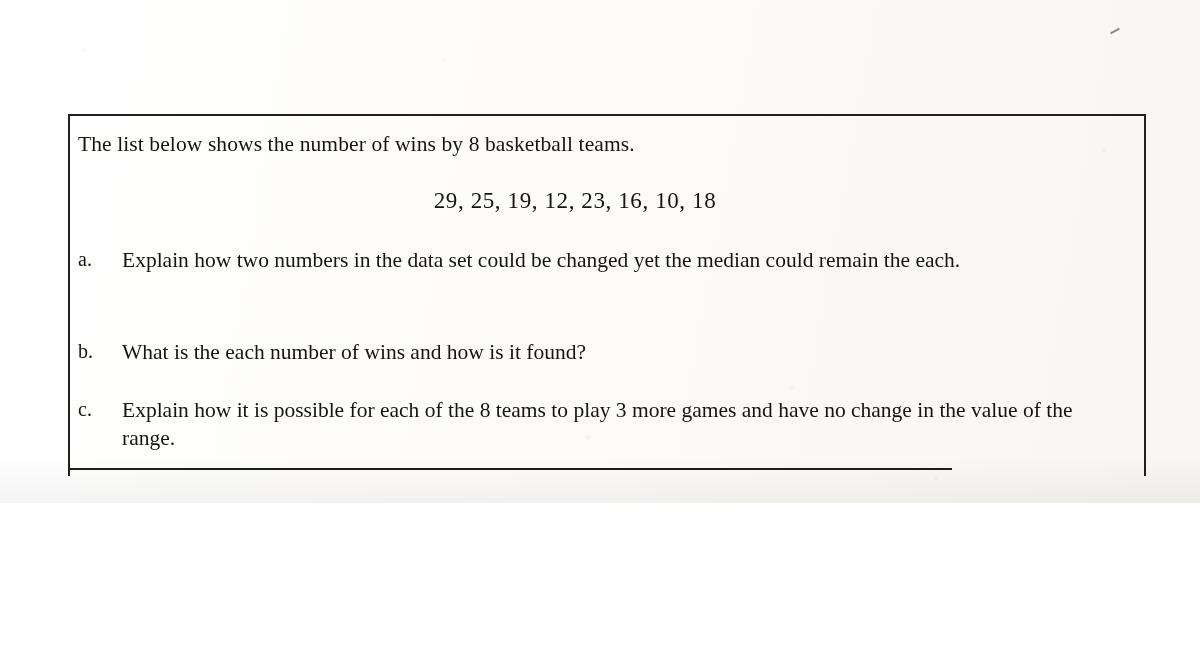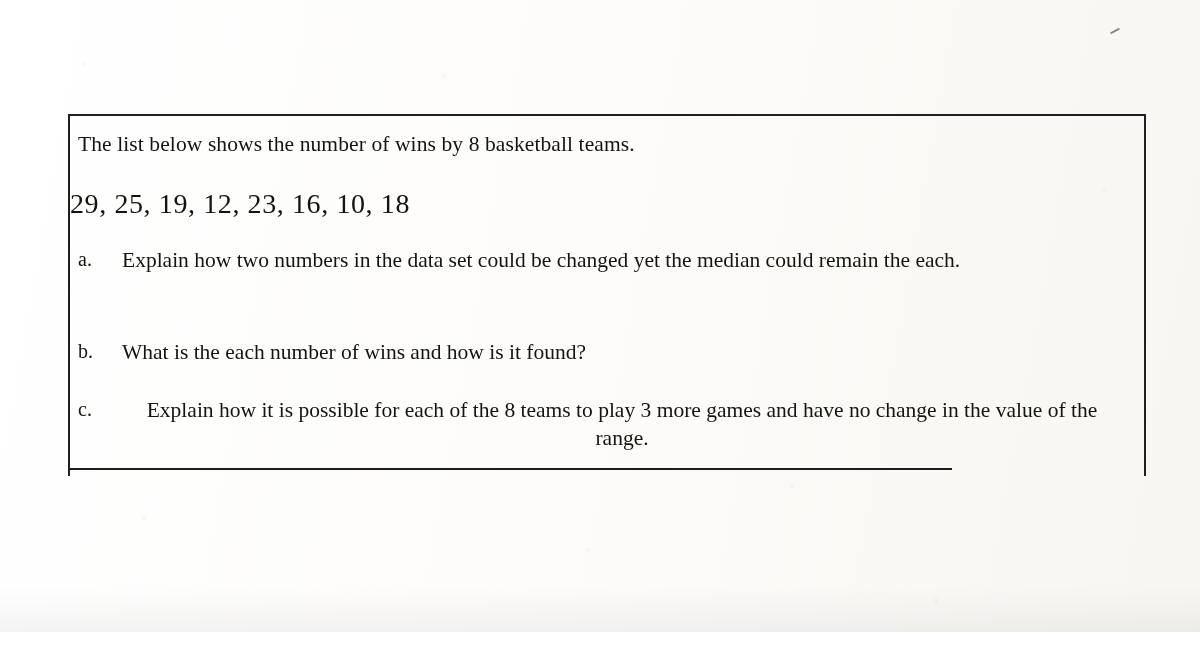--- a/index.html
+++ b/index.html
@@ -11,21 +11,21 @@
     width: 1200px;
     height: 672px;
     overflow: hidden;
     font-family: "Liberation Serif", serif;
     color: #1a1a1a;
   }
 
   #page {
     position: relative;
     width: 1200px;
-    height: 632px;
+    height: 503px;
     background: #0f766e;
   }
 
   
   #page::before {
     content: "";
     position: absolute;
     inset: 0;
     background:
       radial-gradient(circle at 12% 82%, rgba(0,0,0,0.030) 0 2px, rgba(0,0,0,0) 3px),
@@ -69,21 +69,22 @@
     font-size: 21.5px;
     letter-spacing: 0.1px;
     color: #15150f;
   }
 
   .data-list {
     position: absolute;
     left: 0;
     top: 72px;
     width: 1010px;
-    font-size: 28px;
+    text-align: center;
+    font-size: 23px;
     letter-spacing: 0.6px;
     color: #15150f;
   }
 
   .item {
     position: absolute;
     display: flex;
     align-items: flex-start;
     font-size: 21.5px;
     color: #15150f;
@@ -98,21 +99,21 @@
   }
   .item .body {
     max-width: 1000px;
   }
 
   #item-a { left: 0; top: 130px; }
   #item-b { left: 0; top: 222px; }
   #item-c { left: 0; top: 280px; }
 
   #item-a .body { width: 1002px; }
-  #item-c .body { width: 1002px; text-align: center; }
+  #item-c .body { width: 1002px; }
 
   
   #stray-mark {
     position: absolute;
     left: 1110px;
     top: 30px;
     width: 10px;
     height: 2px;
     background: #8a8a86;
     transform: rotate(-28deg);

